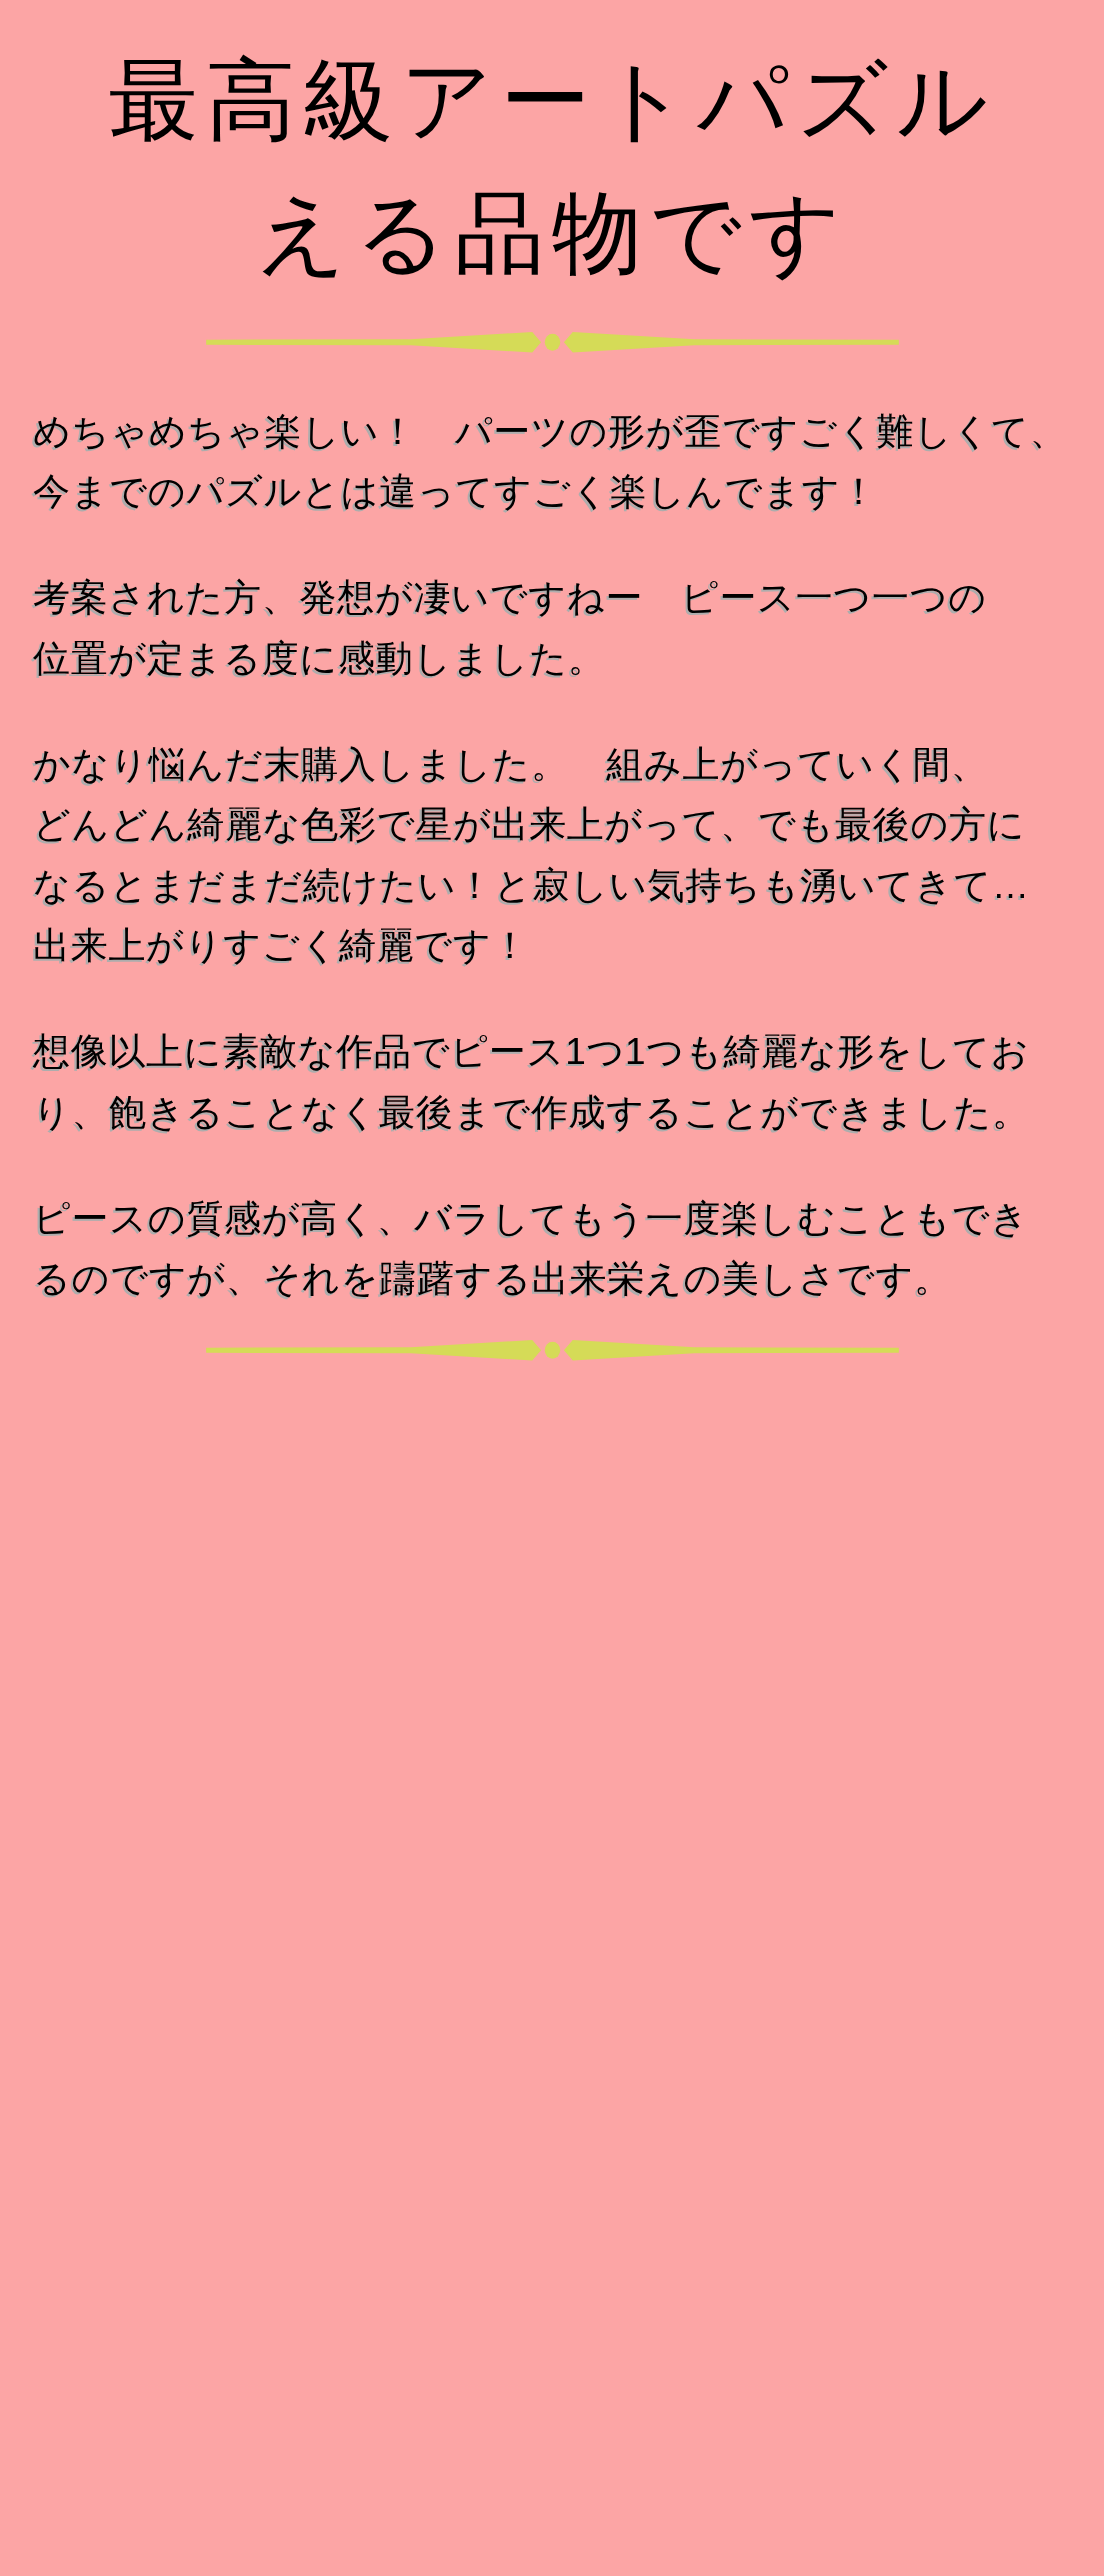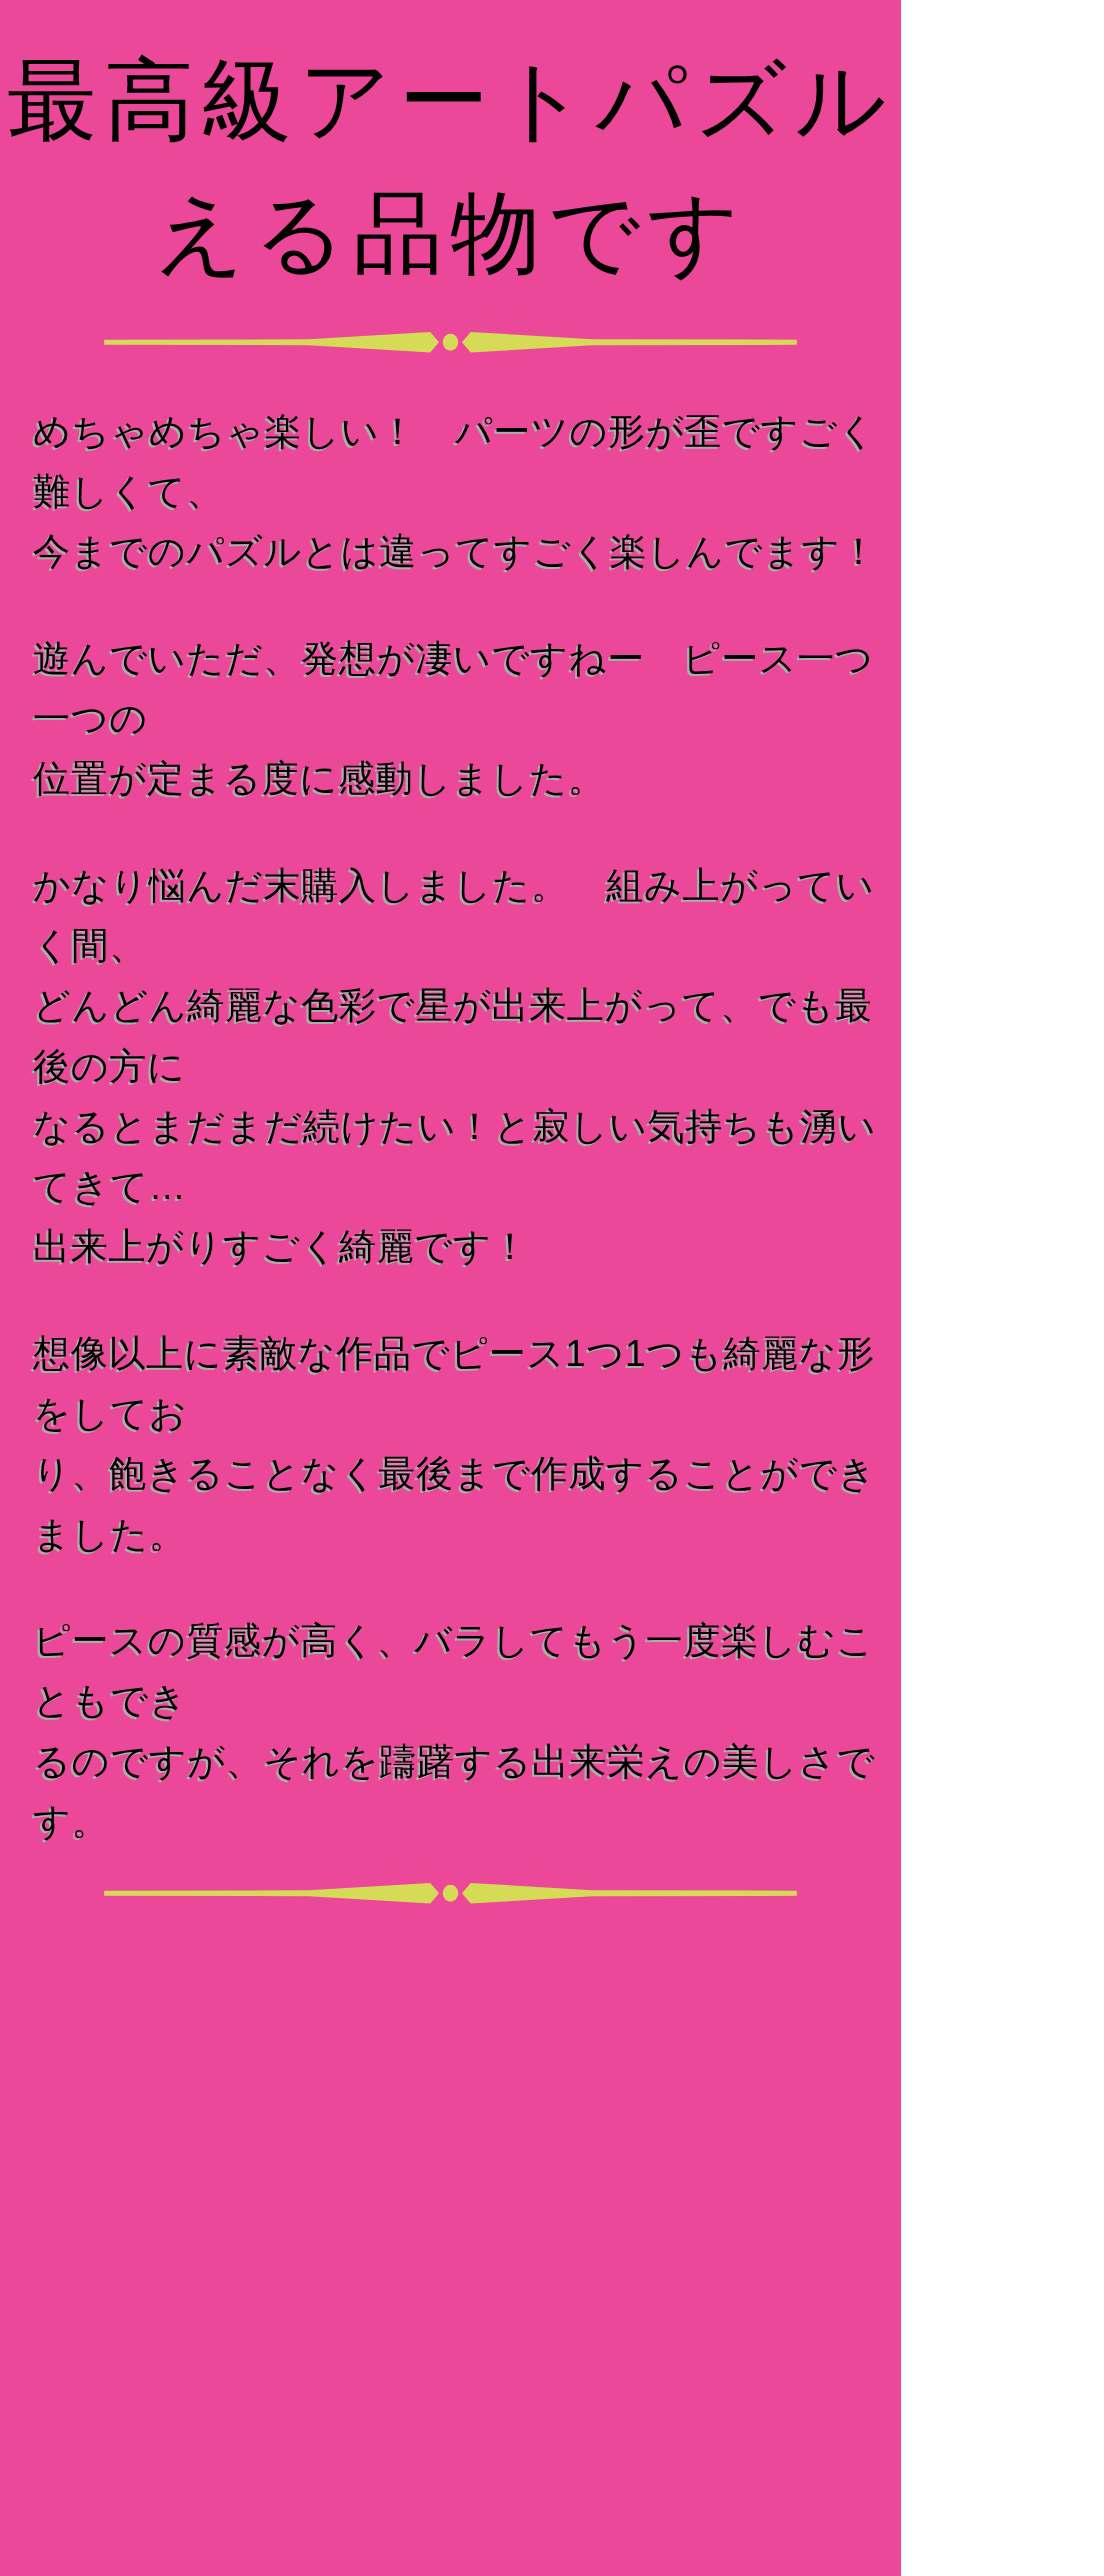--- a/index.html
+++ b/index.html
@@ -7,23 +7,23 @@
     padding: 0;
     background: #ffffff;
   }
   body {
     width: 1104px;
     font-family: "Liberation Sans", sans-serif;
     color: #000000;
   }
   .page {
     position: relative;
-    width: 901px;
+    width: 1104px;
     height: 2576px;
-    background: #ec4899;
+    background: #fca5a5;
     overflow: hidden;
   }
   
   .title-block {
     padding-top: 34px;
     text-align: center;
     font-size: 90px;
     line-height: 1.48;
     letter-spacing: 7.4px;
     font-weight: 400;
@@ -80,21 +80,21 @@
     <svg width="693" height="26.5" viewBox="0 0 941 36" aria-hidden="true">
       <polygon points="0,14.5 278,14 443,4 455,18 443,32 278,22 0,21.5" fill="#d5db57"></polygon>
       <ellipse cx="470.5" cy="18" rx="10.5" ry="11.5" fill="#d5db57"></ellipse>
       <polygon points="941,14.5 663,14 498,4 486,18 498,32 663,22 941,21.5" fill="#d5db57"></polygon>
     </svg>
   </div>
 
   <section class="reviews">
     <p>めちゃめちゃ楽しい！　パーツの形が歪ですごく難しくて、
 今までのパズルとは違ってすごく楽しんでます！</p>
-    <p>遊んでいただ、発想が凄いですねー　ピース一つ一つの
+    <p>考案された方、発想が凄いですねー　ピース一つ一つの
 位置が定まる度に感動しました。</p>
     <p>かなり悩んだ末購入しました。　組み上がっていく間、
 どんどん綺麗な色彩で星が出来上がって、でも最後の方に
 なるとまだまだ続けたい！と寂しい気持ちも湧いてきて…
 出来上がりすごく綺麗です！</p>
     <p>想像以上に素敵な作品でピース1つ1つも綺麗な形をしてお
 り、飽きることなく最後まで作成することができました。</p>
     <p>ピースの質感が高く、バラしてもう一度楽しむこともでき
 るのですが、それを躊躇する出来栄えの美しさです。</p>
   </section>

